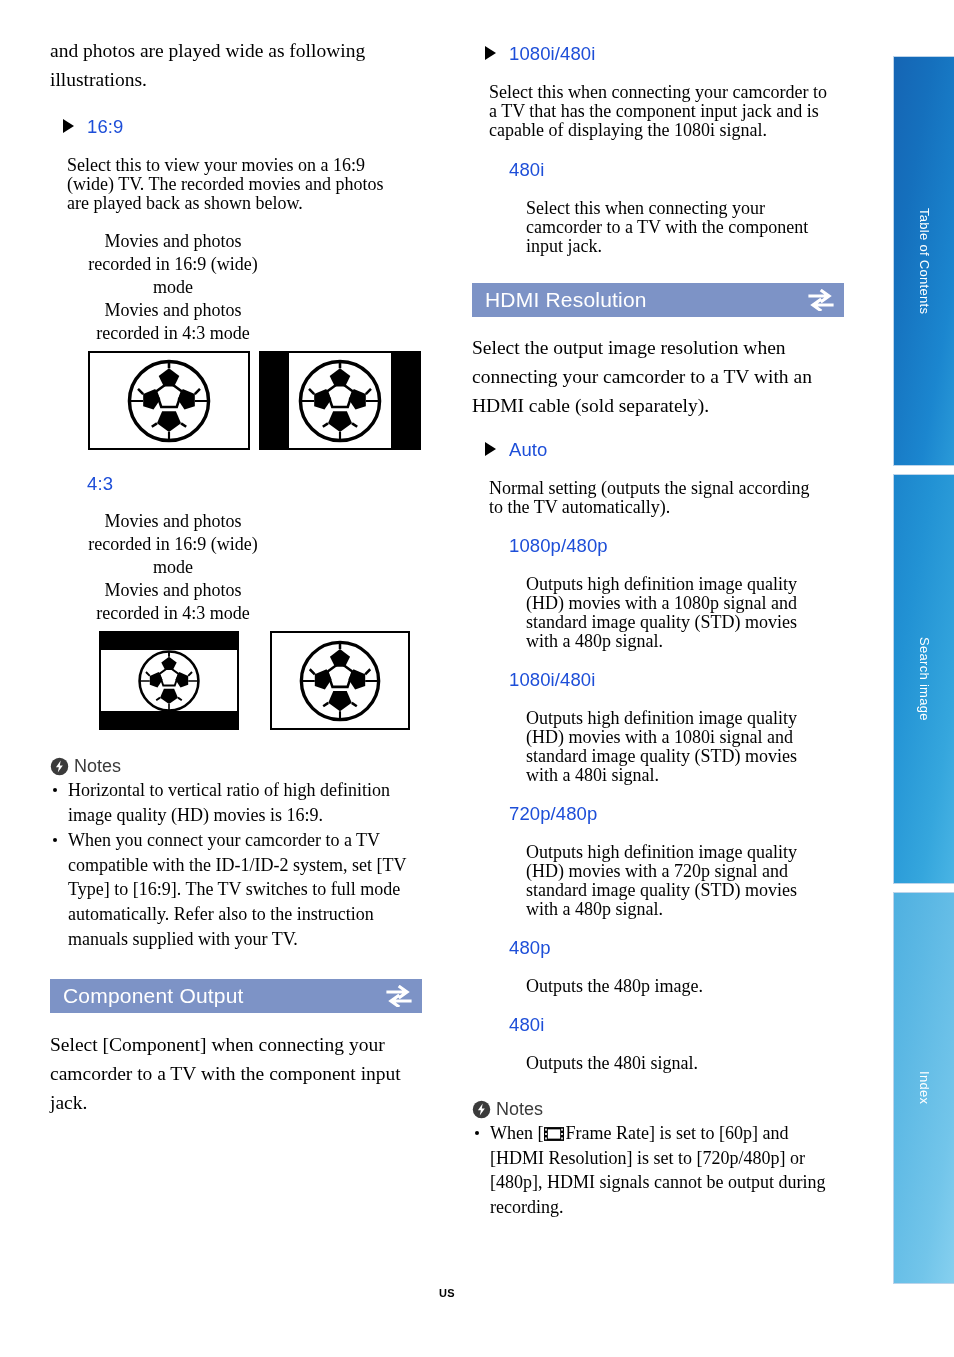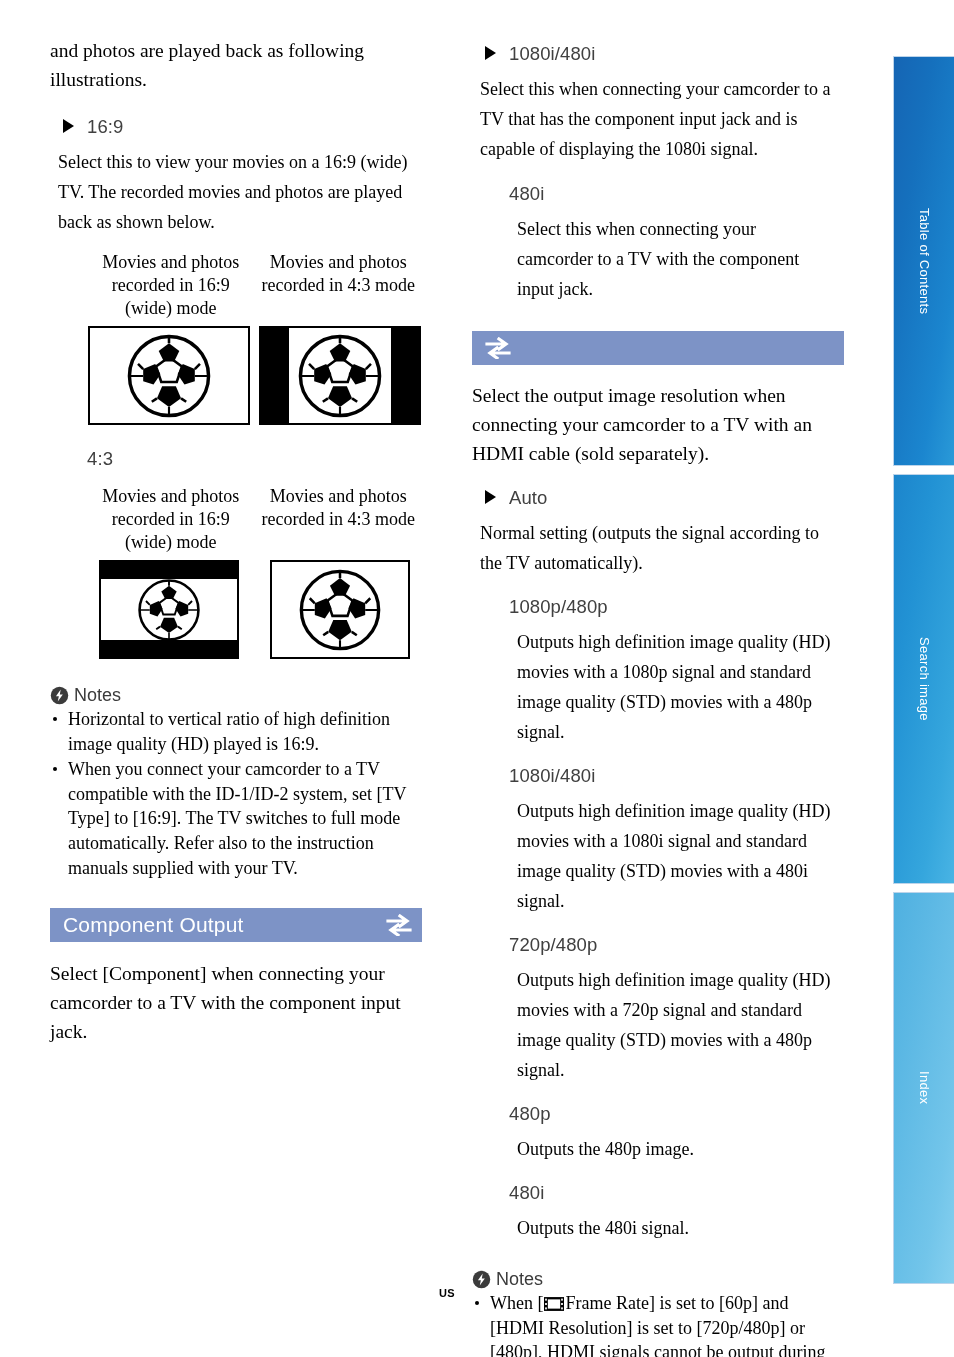--- a/index.html
+++ b/index.html
@@ -46,29 +46,29 @@
   
   .option {
     position: relative;
     margin-top: 16px;
   }
   .option .opt-title {
     font-family: "Liberation Sans", sans-serif;
     font-size: 18.5px;
     line-height: 24px;
     font-weight: 400;
-    color: #404040;
+    color: #1d4ed8;
     margin: 0 0 2px 0;
     letter-spacing: 0.1px;
   }
   .option .opt-desc {
     font-family: "Liberation Serif", serif;
     font-size: 18px;
-    line-height: 30px;
-    margin: 8px;
+    line-height: 19px;
+    margin: 17px;
     padding-left: 0;
   }
   .option.arrowed .opt-title { padding-left: 0; }
   .arrow-marker {
     position: absolute;
     left: 13px;
     top: 4px;
     width: 0;
     height: 0;
     border-left: 11px solid #000;
@@ -102,20 +102,21 @@
     width: 26px;
     height: 22px;
     position: relative;
     flex: 0 0 auto;
   }
 
   
   .illus-block { margin-top: 14px; }
   .cap-row {
     display: flex;
+    flex-direction: column;
   }
   .cap {
     width: 172px;
     text-align: center;
     font-family: "Liberation Serif", serif;
     font-size: 18px;
     line-height: 23px;
   }
   .tv-row {
     display: flex;
@@ -261,21 +262,21 @@
     color: #000;
   }
 </style>
 </head>
 <body>
 
 <div class="page">
 
   <div class="col col-left">
 
-    <p class="body-text intro">and photos are played back as following illustrations.</p>
+    <p class="body-text intro">and photos are played wide as following illustrations.</p>
 
     <div class="option arrowed" style="margin-top:21px;">
       <span class="arrow-marker"></span>
       <p class="opt-title" style="padding-left:37px;">16:9</p>
       <p class="opt-desc opt-desc-indent">Select this to view your movies on a 16:9 (wide) TV. The recorded movies and photos are played back as shown below.</p>
     </div>
 
     <div class="illus-block" style="padding-left:37px;">
       <div class="cap-row">
         <div class="cap">Movies and photos recorded in 16:9 (wide) mode</div>
@@ -361,21 +362,21 @@
     <div class="notes" style="margin-top:26px;">
       <div class="notes-head">
         <svg class="bolt-icon" viewBox="0 0 24 24">
           <circle cx="12" cy="12" r="11" fill="#3b3b3b"></circle>
           <polygon points="13.5,4.5 7.5,13 11.2,13 9.8,19.5 16.2,10.6 12.4,10.6" fill="#ffffff"></polygon>
         </svg>
         <span class="lbl">Notes</span>
       </div>
       <div class="note-item">
         <span class="dot"></span>
-        <span>Horizontal to vertical ratio of high definition image quality (HD) played is 16:9.</span>
+        <span>Horizontal to vertical ratio of high definition image quality (HD) movies is 16:9.</span>
       </div>
       <div class="note-item">
         <span class="dot"></span>
         <span>When you connect your camcorder to a TV compatible with the ID-1/ID-2 system, set [TV Type] to [16:9]. The TV switches to full mode automatically. Refer also to the instruction manuals supplied with your TV.</span>
       </div>
     </div>
 
     <div class="section-bar" style="margin-top:28px;">
       <span class="sec-title">Component Output</span>
       <svg class="swap-icon" viewBox="0 0 26 22">
@@ -394,20 +395,21 @@
       <p class="opt-title" style="padding-left:37px;">1080i/480i</p>
       <p class="opt-desc opt-desc-indent">Select this when connecting your camcorder to a TV that has the component input jack and is capable of displaying the 1080i signal.</p>
     </div>
 
     <div class="option" style="margin-top:18px;padding-left:37px;">
       <p class="opt-title">480i</p>
       <p class="opt-desc">Select this when connecting your camcorder to a TV with the component input jack.</p>
     </div>
 
     <div class="section-bar" style="margin-top:27px;">
+      <span class="sec-title">HDMI Resolution</span>
       <svg class="swap-icon" viewBox="0 0 26 22">
         <path d="M2 7 H19 M14 2 L21 7 L14 12" stroke="#ffffff" stroke-width="3.2" fill="none" stroke-linecap="square"></path>
         <path d="M24 16 H7 M12 11 L5 16 L12 21" stroke="#ffffff" stroke-width="3.2" fill="none" stroke-linecap="square"></path>
       </svg>
     </div>
     <p class="body-text intro" style="margin-top:16px;">Select the output image resolution when connecting your camcorder to a TV with an HDMI cable (sold separately).</p>
 
     <div class="option arrowed" style="margin-top:18px;">
       <span class="arrow-marker"></span>
       <p class="opt-title" style="padding-left:37px;">Auto</p>

